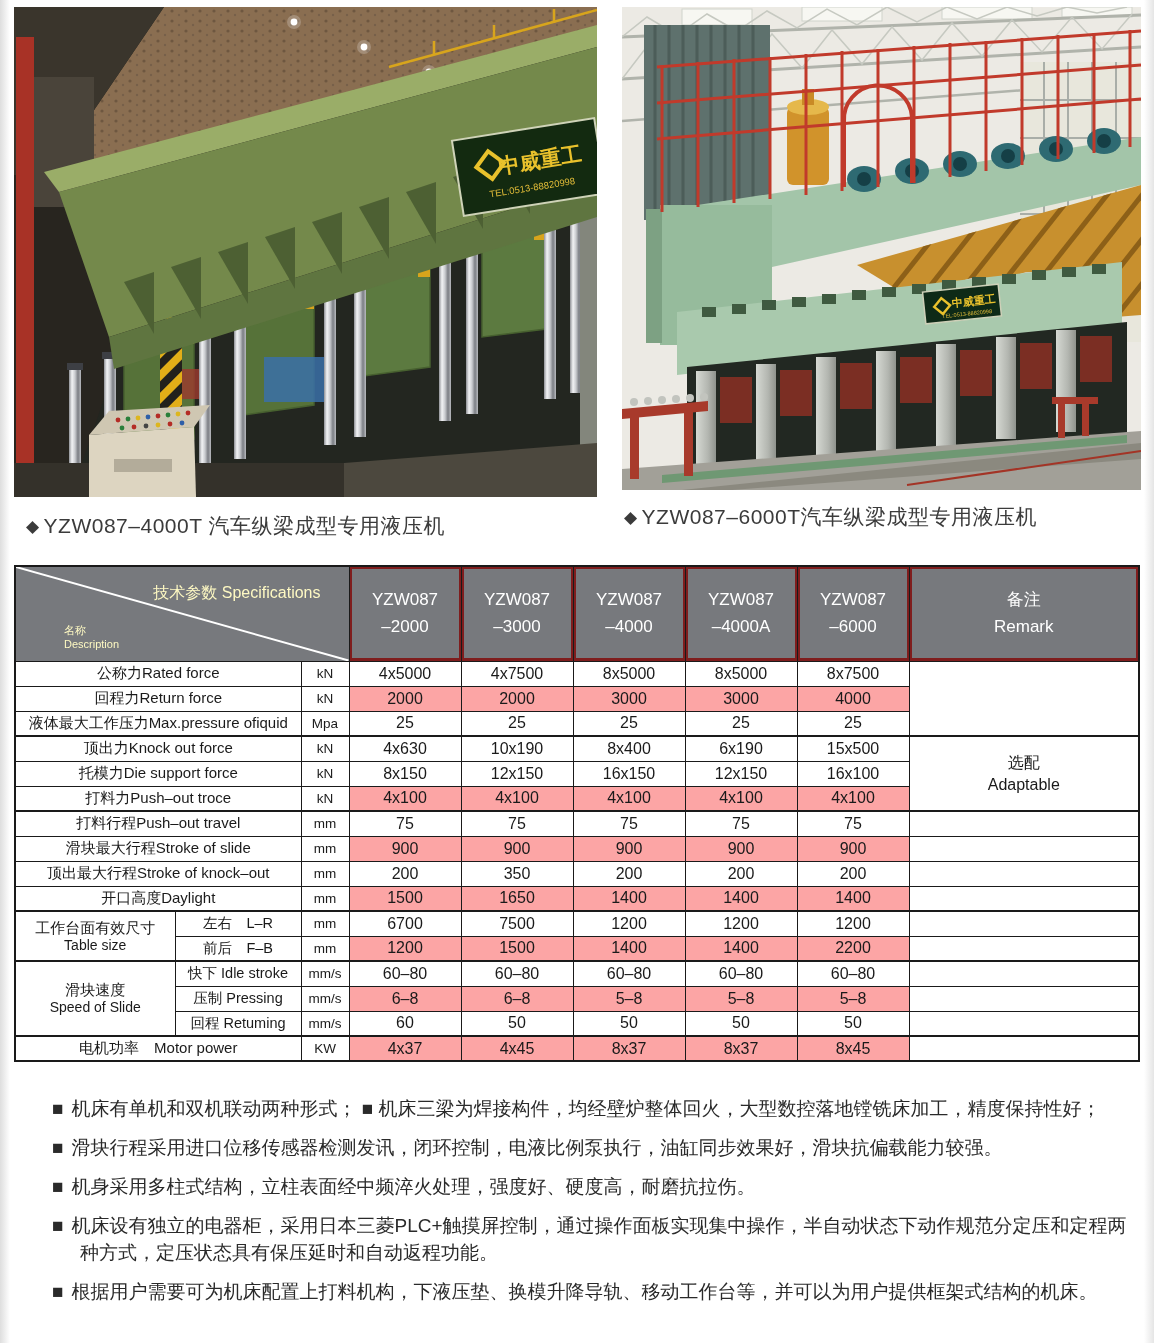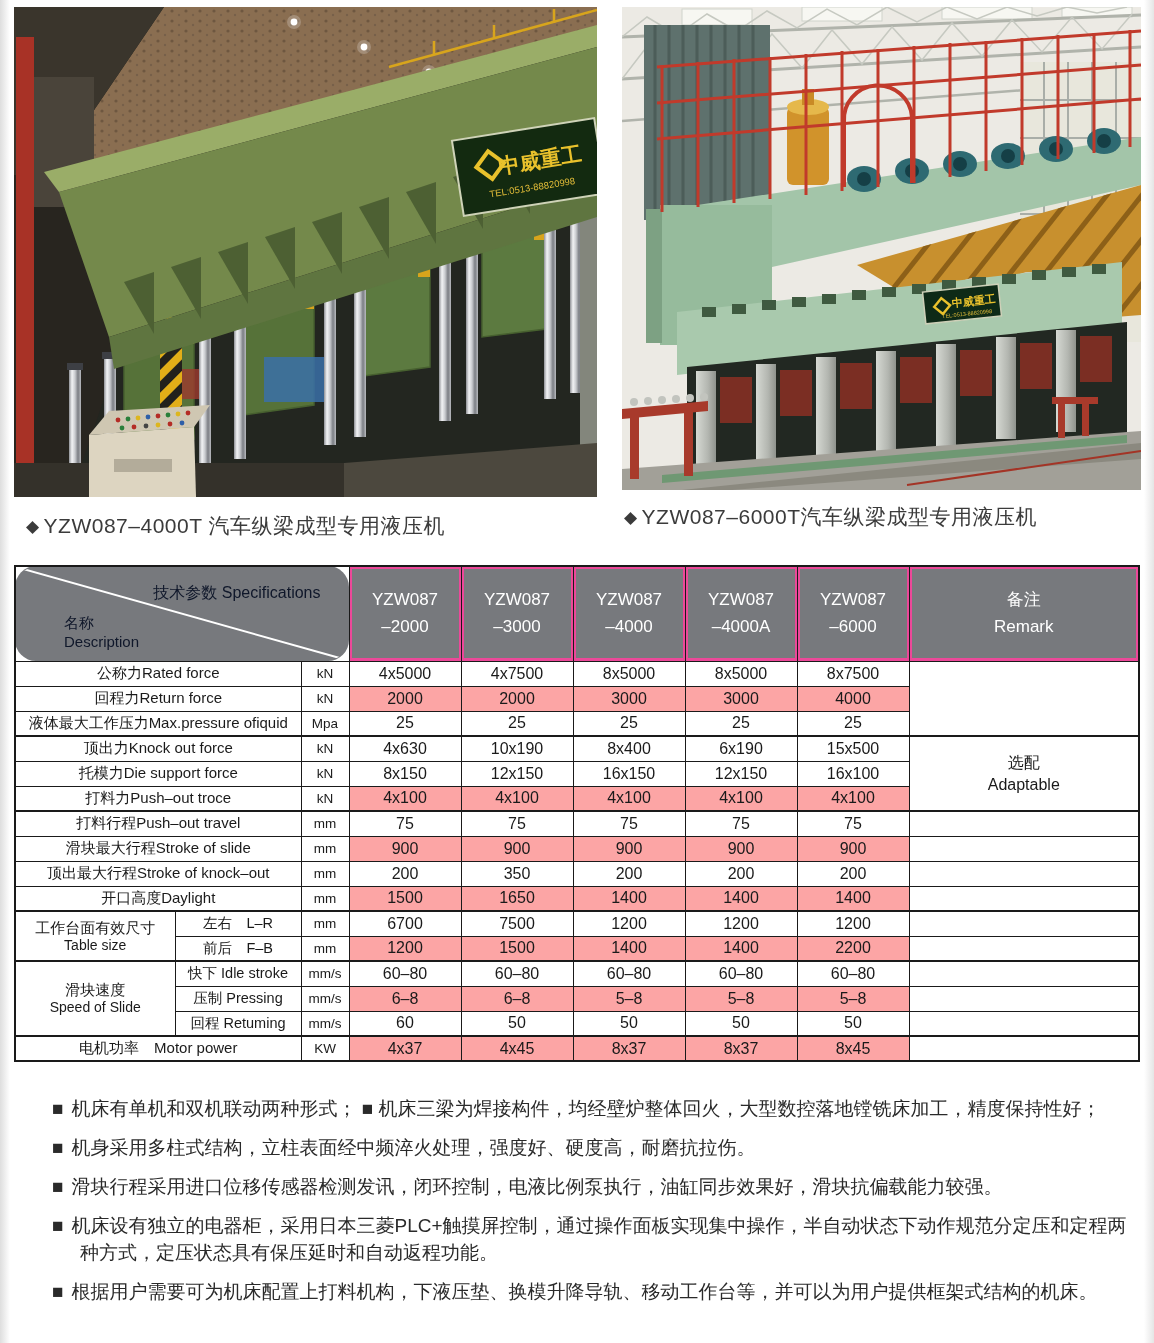--- a/index.html
+++ b/index.html
@@ -20,26 +20,26 @@
   .caption{position:absolute;font-size:21px;color:#3b3b3b;letter-spacing:.5px;white-space:nowrap;}
   .caption .diamond{font-size:17px;margin-right:4px;position:relative;top:-1px;}
   #caption-left{left:26px;top:512px;}
   #caption-right{left:624px;top:503px;}
 
   
   #spec-table-wrap{position:absolute;left:14px;top:565px;width:1126px;}
   table.spec{border-collapse:collapse;table-layout:fixed;width:1126px;border:2px solid #1a1a1a;}
   table.spec th,table.spec td{border:1px solid #1a1a1a;padding:0;overflow:hidden;}
   tr.head-row{height:95px;}
-  th.corner{position:relative;background:#77797d;color:#0f172a;font-weight:normal;border-radius:21px;}
+  th.corner{position:relative;background:#77797d;color:#fef9c3;font-weight:normal;}
   th.corner .diag{position:absolute;left:0;top:0;width:100%;height:100%;}
   th.corner .diag line{stroke:#ffffff;stroke-width:2;vector-effect:non-scaling-stroke;}
   .corner-top{position:absolute;top:16px;right:28px;font-size:16px;}
-  .corner-bottom{position:absolute;left:48px;bottom:9px;text-align:left;line-height:1.25;font-size:15px;}
-  th.modelth{background:#ec4899;font-weight:normal;vertical-align:middle;}
+  .corner-bottom{position:absolute;left:48px;bottom:9px;text-align:left;line-height:1.25;font-size:11px;}
+  th.modelth{background:#7f1d1d;font-weight:normal;vertical-align:middle;}
   th.modelth .hbg{margin:2px;height:89px;background:#77797d;color:#fff;display:flex;flex-direction:column;
     align-items:center;justify-content:center;font-size:17px;line-height:1.55;}
   tbody tr{height:25px;}
   td{font-size:16px;text-align:center;vertical-align:middle;background:#fff;}
   td.label-cell{font-size:15px;text-align:center;}
   td.group-cell{font-size:15px;line-height:1.2;}
   td.group-cell .en{font-size:14px;}
   td.sub-label{font-size:14.5px;}
   td.unit-cell{font-size:13.5px;}
   td.value-cell{font-size:16px;}
@@ -679,19 +679,19 @@
             <td class="value-cell">8x45</td>
             <td class="remark-cell"></td>
           </tr>
         </tbody>
       </table>
   </div>
 
   <div id="description">
     <div id="bullets-host">
         <div class="bullet"><span class="marker">■</span><span>机床有单机和双机联动两种形式； ■ 机床三梁为焊接构件，均经壁炉整体回火，大型数控落地镗铣床加工，精度保持性好；</span></div>
+        <div class="bullet"><span class="marker">■</span><span>滑块行程采用进口位移传感器检测发讯，闭环控制，电液比例泵执行，油缸同步效果好，滑块抗偏载能力较强。</span></div>
         <div class="bullet"><span class="marker">■</span><span>机身采用多柱式结构，立柱表面经中频淬火处理，强度好、硬度高，耐磨抗拉伤。</span></div>
-        <div class="bullet"><span class="marker">■</span><span>滑块行程采用进口位移传感器检测发讯，闭环控制，电液比例泵执行，油缸同步效果好，滑块抗偏载能力较强。</span></div>
         <div class="bullet"><span class="marker">■</span><span>机床设有独立的电器柜，采用日本三菱PLC+触摸屏控制，通过操作面板实现集中操作，半自动状态下动作规范分定压和定程两种方式，定压状态具有保压延时和自动返程功能。</span></div>
         <div class="bullet"><span class="marker">■</span><span>根据用户需要可为机床配置上打料机构，下液压垫、换模升降导轨、移动工作台等，并可以为用户提供框架式结构的机床。</span></div>
       </div>
   </div>
 </div>
 
 </body></html>

